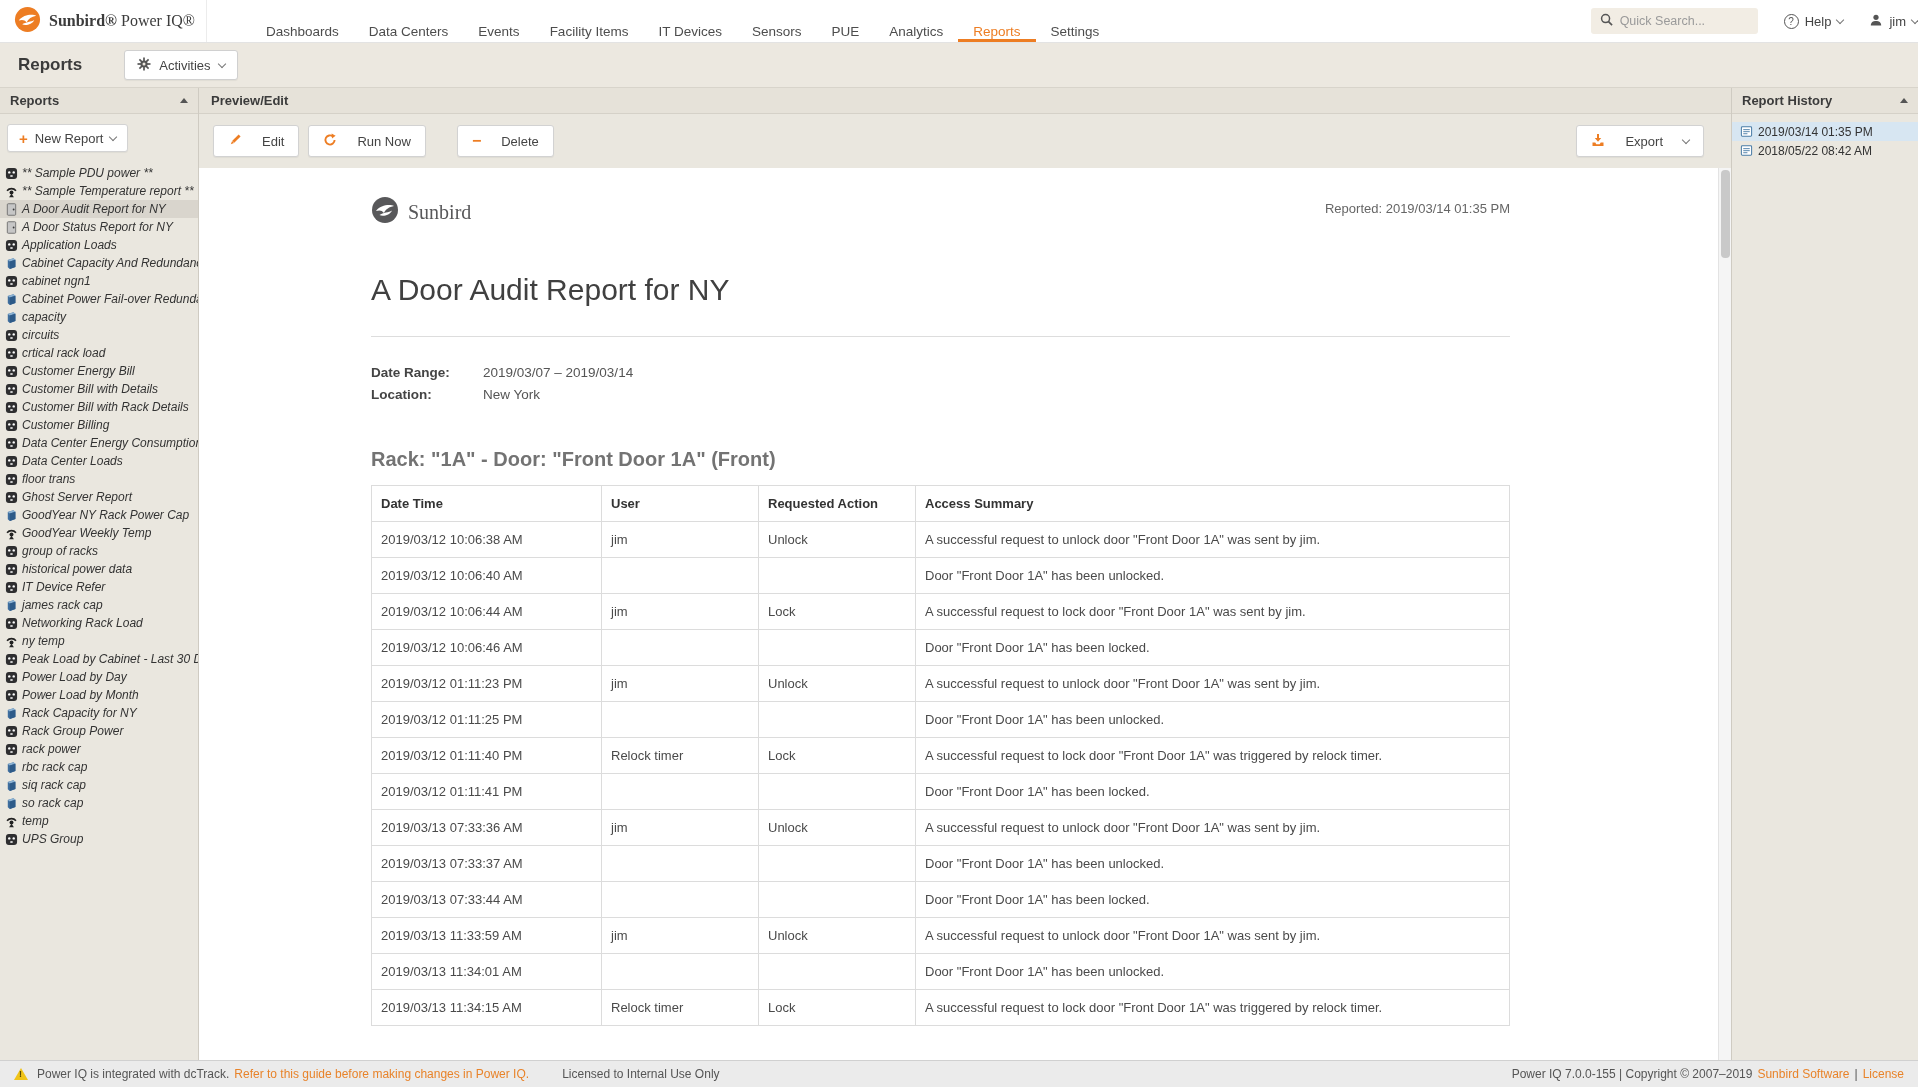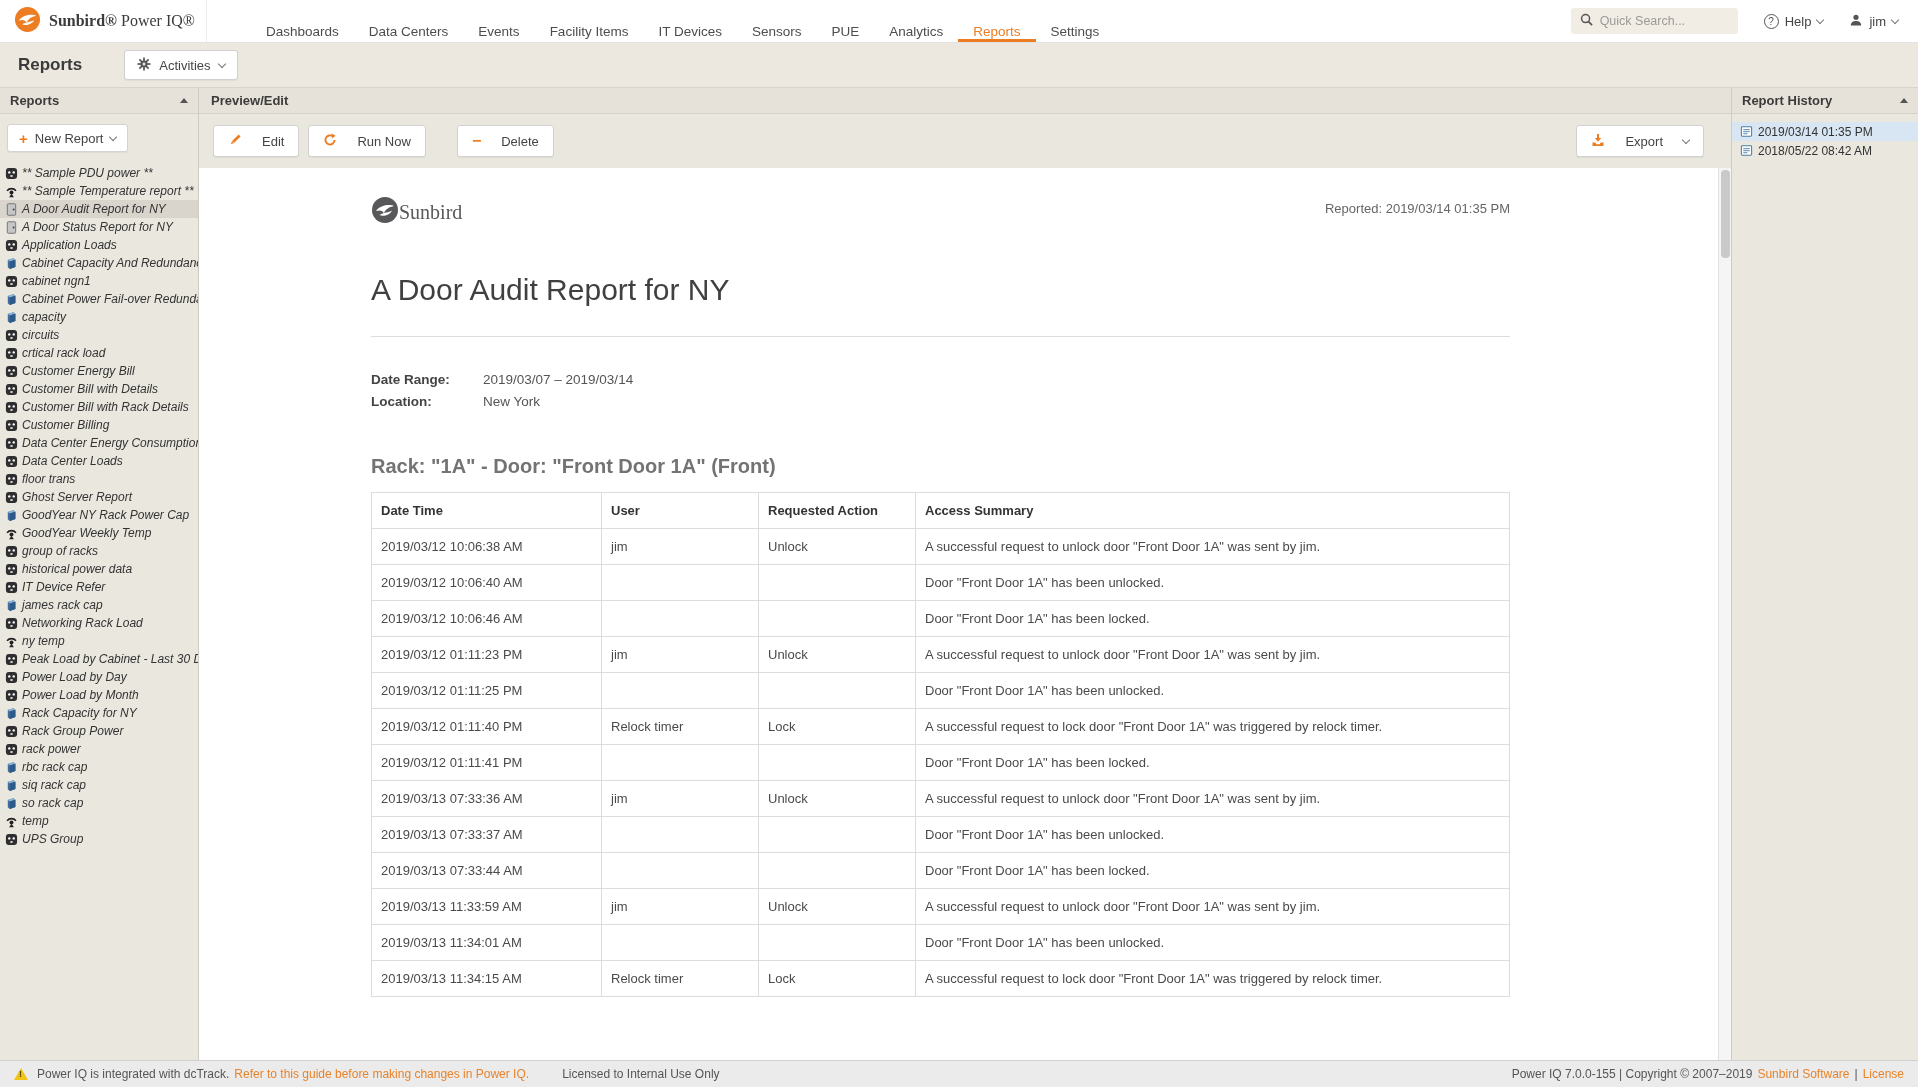--- a/index.html
+++ b/index.html
@@ -7,21 +7,21 @@
   body { font-family: "Liberation Sans", sans-serif; background: #eae7df; color: #333; }
 
   
   .topbar { height: 43px; background: #fff; display: flex; align-items: stretch; border-bottom: 1px solid #e3e3e3; }
   .brand-box { width: 207px; display: flex; align-items: center; gap: 8px; padding-left: 14px; border-right: 1px solid #ececec; }
   .brand-text { font-family: "Liberation Serif", serif; font-size: 16px; color: #3c3c3c; white-space: nowrap; }
   .brand-text b { font-weight: 700; }
   .main-nav { display: flex; align-items: flex-end; margin-left: 44px; }
   .nav-item { display: flex; align-items: center; padding: 0 15px; font-size: 13.5px; color: #4d4d4d; cursor: pointer; border-bottom: 3px solid transparent; padding-top: 3px; }
   .nav-item.active { color: #ed7d23; border-bottom-color: #ed7d23; }
-  .top-right { margin-left: auto; display: flex; align-items: center; gap: 26px; padding-right: 20px; }
+  .top-right { margin-left: auto; display: flex; align-items: center; gap: 26px; }
   .search-box { width: 167px; height: 26px; background: #f2ede4; border-radius: 3px; display: flex; align-items: center; gap: 7px; padding: 0 9px; }
   .search-box input { border: 0; background: transparent; outline: none; font-size: 12.5px; color: #666; width: 120px; font-family: "Liberation Sans", sans-serif; }
   .search-box input::placeholder { color: #9a9a9a; }
   .top-link { display: flex; align-items: center; gap: 6px; font-size: 13px; color: #444; cursor: pointer; }
   .qmark { width: 15px; height: 15px; border: 1.3px solid #555; border-radius: 50%; font-size: 10px; display: flex; align-items: center; justify-content: center; color: #555; }
   .chev { width: 6px; height: 6px; border-right: 1.5px solid #777; border-bottom: 1.5px solid #777; transform: rotate(45deg); margin-top: -3px; }
 
   
   .subheader { height: 45px; background: #ece8e0; border-bottom: 1px solid #d8d4cb; display: flex; align-items: center; padding-left: 18px; gap: 42px; }
   .subheader h1 { font-size: 17px; color: #3b3b3b; font-weight: 700; }
@@ -46,25 +46,25 @@
   .btn { height: 32px; background: #fff; border: 1px solid #d2d2d2; border-radius: 3px; display: flex; align-items: center; gap: 20px; padding: 0 14px; font-size: 13px; color: #444; cursor: pointer; box-shadow: 0 1px 1px rgba(0,0,0,.05); margin-right: 9px; }
   .btn-delete { margin-left: 22px; }
   .btn-export { position: absolute; right: 27px; margin-right: 0; }
   .minus { color: #ed7d23; font-weight: 700; font-size: 16px; line-height: 1; }
 
   .doc-area { flex: 1; background: #fff; position: relative; overflow: hidden; }
   .scrollbar { position: absolute; top: 0; right: 0; bottom: 0; width: 13px; background: #f5f5f5; border-left: 1px solid #e3e3e3; }
   .scroll-thumb { position: absolute; top: 2px; left: 2px; width: 9px; height: 88px; background: #c9c9c9; border-radius: 4px; cursor: pointer; }
   .doc-content { margin-left: 172px; width: 1139px; padding-top: 28px; }
   .doc-brand-row { display: flex; justify-content: space-between; align-items: flex-start; }
-  .doc-brand { display: flex; align-items: center; font-family: "Liberation Serif", serif; font-size: 20px; color: #58585a; }
+  .doc-brand { display: flex; align-items: center; gap: 9px; font-family: "Liberation Serif", serif; font-size: 20px; color: #58585a; }
   .reported { font-size: 13px; color: #666; margin-top: 5px; }
   .doc-title { margin-top: 44px; font-size: 30px; font-weight: 400; color: #404040; }
   .doc-rule { border: 0; border-top: 1px solid #ddd; margin-top: 29px; }
-  .meta { margin-top: 35px; font-size: 13.5px; }
+  .meta { margin-top: 28px; font-size: 13.5px; }
   .meta-row { display: flex; margin-bottom: 7px; }
   .meta-label { width: 112px; font-weight: 700; color: #444; }
   .meta-value { color: #555; }
   .section-heading { margin-top: 46px; font-size: 20px; font-weight: 700; color: #737373; }
   table.report { margin-top: 14px; width: 100%; border-collapse: collapse; font-size: 13px; table-layout: fixed; }
   table.report th, table.report td { border: 1px solid #dcdcdc; text-align: left; padding: 10px 9px; vertical-align: top; }
   table.report th { color: #333; font-weight: 700; background: #fff; }
   table.report td { color: #4a4a4a; }
   col.c1 { width: 230px; } col.c2 { width: 157px; } col.c3 { width: 157px; }
 
@@ -665,20 +665,26 @@
                 <td>Unlock</td>
                 <td>A successful request to unlock door "Front Door 1A" was sent by jim.</td>
               </tr>
               <tr>
                 <td>2019/03/12 10:06:40 AM</td>
                 <td></td>
                 <td></td>
                 <td>Door "Front Door 1A" has been unlocked.</td>
               </tr>
               <tr>
+                <td>2019/03/12 10:06:44 AM</td>
+                <td>jim</td>
+                <td>Lock</td>
+                <td>A successful request to lock door "Front Door 1A" was sent by jim.</td>
+              </tr>
+              <tr>
                 <td>2019/03/12 10:06:46 AM</td>
                 <td></td>
                 <td></td>
                 <td>Door "Front Door 1A" has been locked.</td>
               </tr>
               <tr>
                 <td>2019/03/12 01:11:23 PM</td>
                 <td>jim</td>
                 <td>Unlock</td>
                 <td>A successful request to unlock door "Front Door 1A" was sent by jim.</td>

